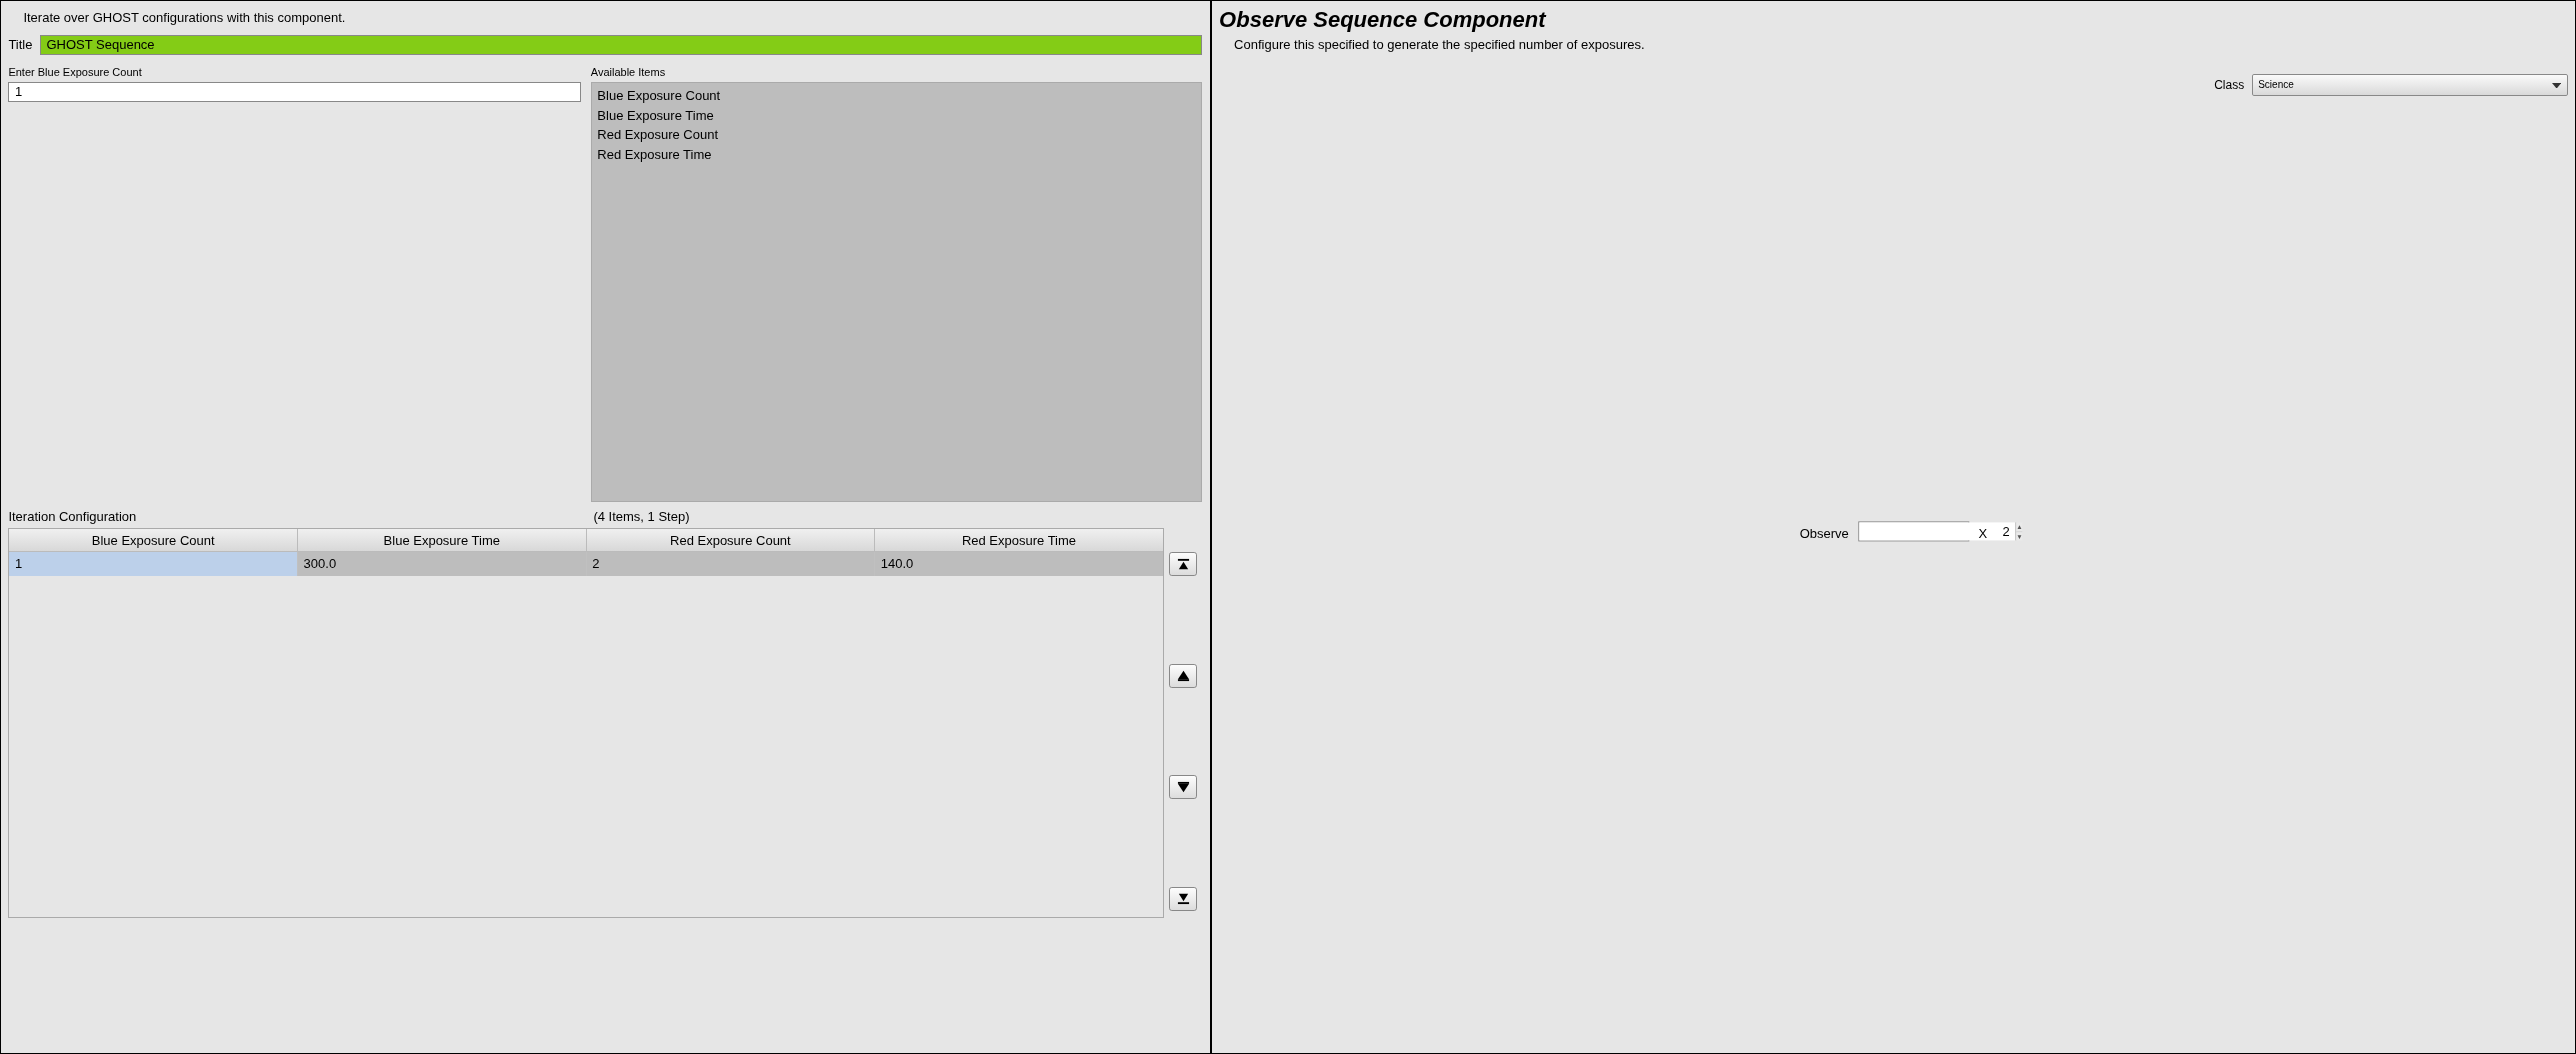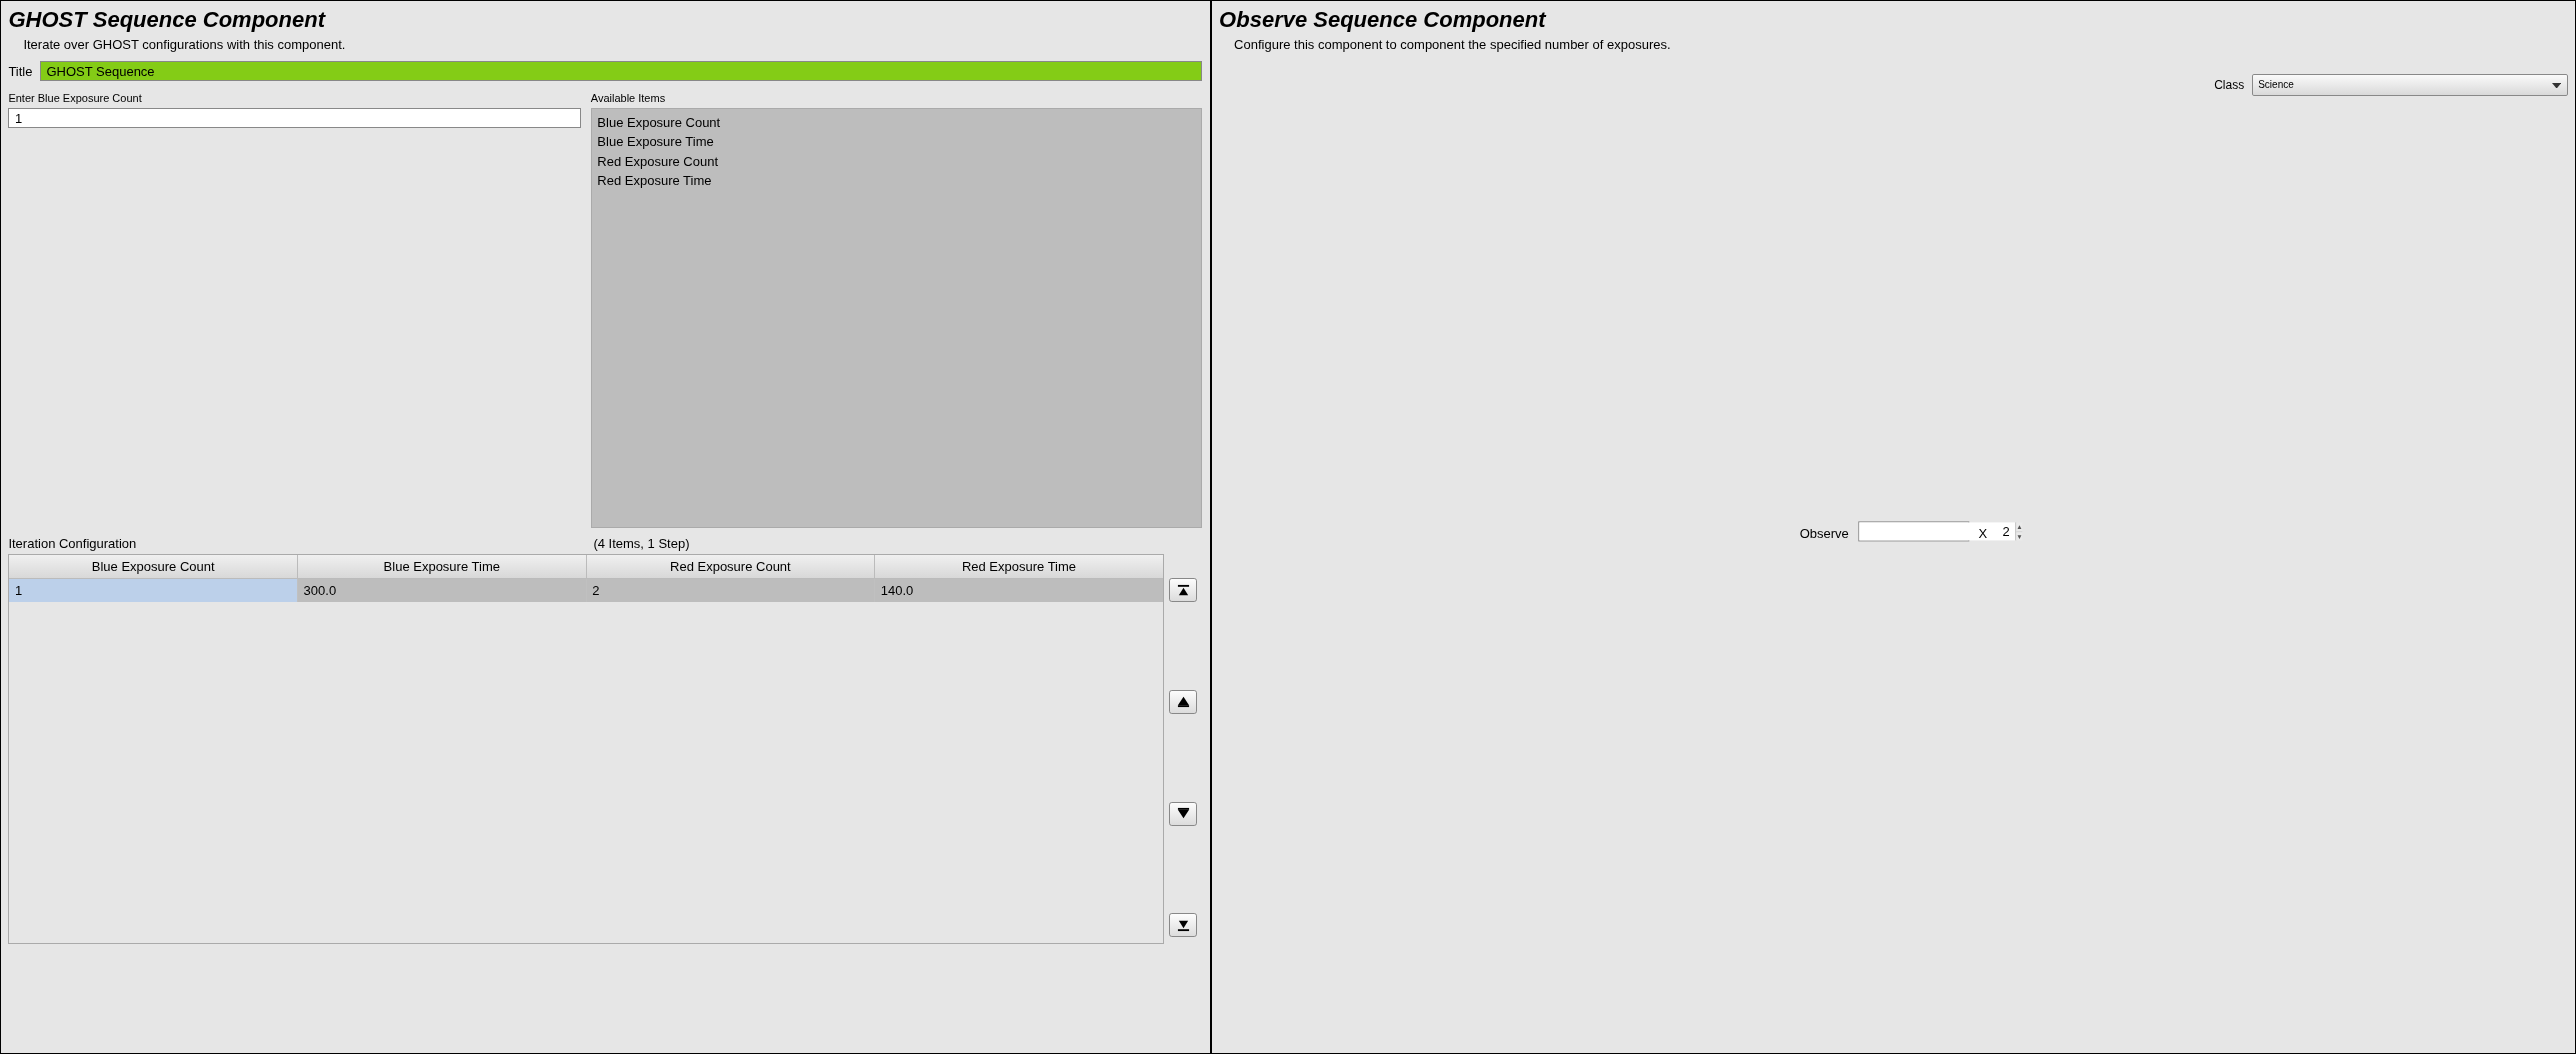--- a/index.html
+++ b/index.html
@@ -166,21 +166,20 @@
       cursor: pointer;
       color: #555;
     }
     .spinner-arrow:first-child { border-bottom: 0.9px solid #ccc; }
     .x-label { font-size: 13px; }
   </style>
 </head>
 <body>
 
 <div class="panel panel-left">
-  <div class="panel-title">GHOST Sequence Component</div>
   <div class="panel-subtitle">Iterate over GHOST configurations with this component.</div>
 
   <div class="title-row">
     <span class="title-label">Title</span>
     <input class="text-input" type="text" value="GHOST Sequence" style="">
   </div>
 
   <div class="mid-row">
     <div class="left-col">
       <div class="field-label">Enter Blue Exposure Count</div>
@@ -252,21 +251,21 @@
               <rect x="1" y="11" width="12" height="2" fill="#000"></rect>
             </svg>
         </span>
       </div>
     </div>
   </div>
 </div>
 
 <div class="panel panel-right">
   <div class="panel-title">Observe Sequence Component</div>
-  <div class="panel-subtitle">Configure this component to component the specified number of exposures.</div>
+  <div class="panel-subtitle">Configure this specified to generate the specified number of exposures.</div>
 
   <div class="class-row">
     <span class="class-label">Class</span>
     <div class="select">
       <span>Science</span>
       <span>
         <svg width="9.3" height="5.6" viewBox="0 0 10 6">
             <polygon points="0,0 10,0 5,6" fill="#333"></polygon>
           </svg>
       </span>

